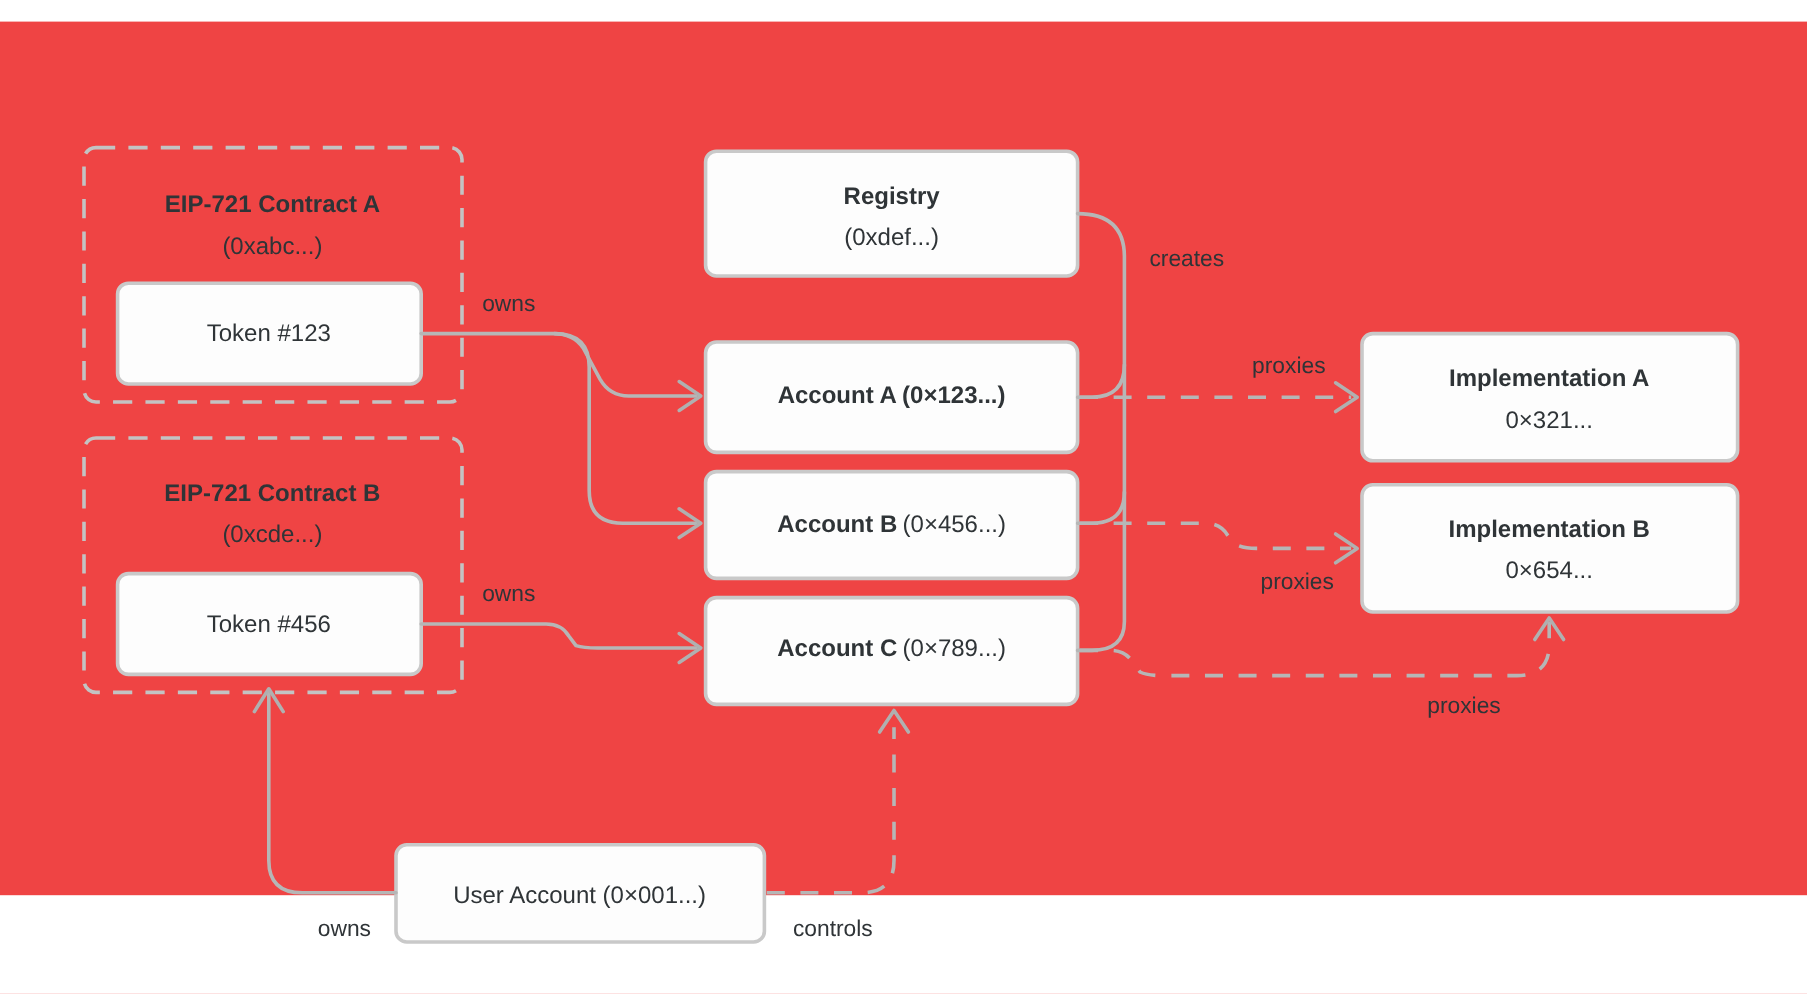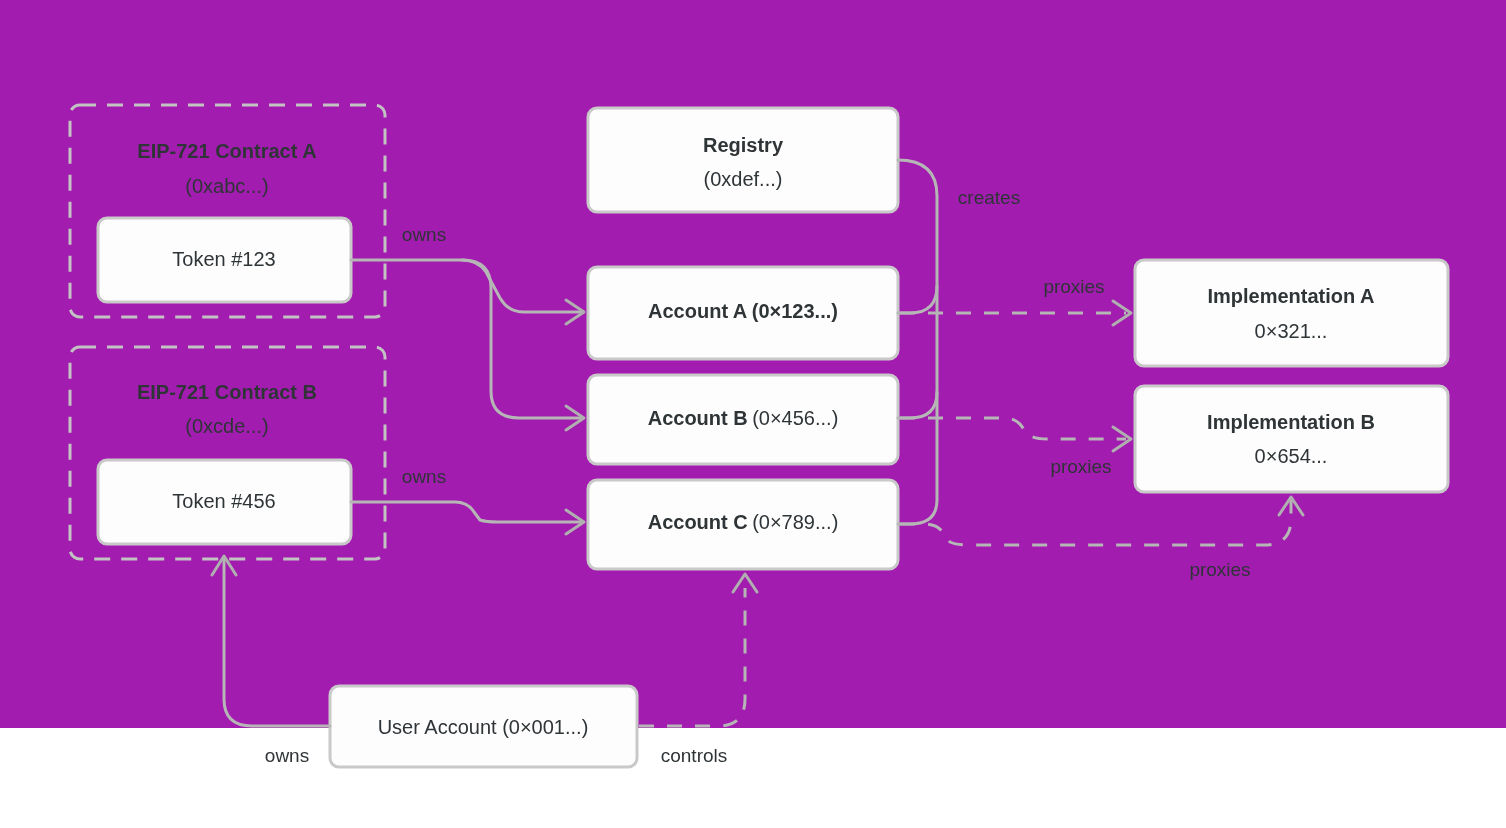--- a/index.html
+++ b/index.html
@@ -10,21 +10,22 @@
   body {
     width: 1506px;
     height: 828px;
     font-family: "Liberation Sans", sans-serif;
     overflow: hidden;
   }
   #diagram-root {
     position: relative;
     width: 1506px;
     height: 728px;
-    background: #a21caf;
+    background: #ef4444;
+    margin-top: 18px;
   }
   svg.diagram {
     display: block;
     width: 1506px;
     height: 828px;
   }
   .node-rect {
     fill: #fdfdfd;
     stroke: #c9c9c9;
     stroke-width: 3;

